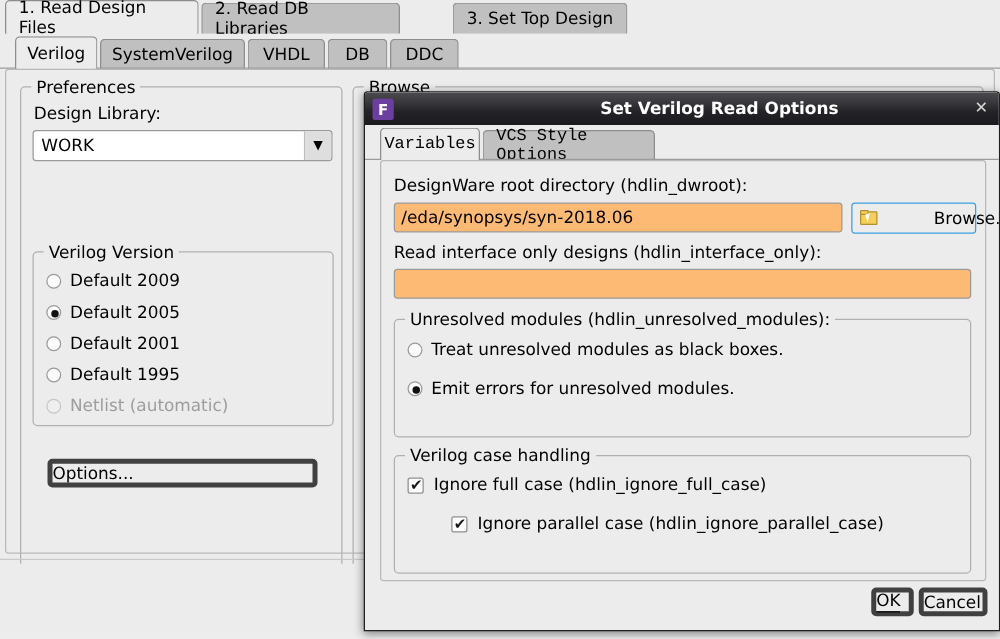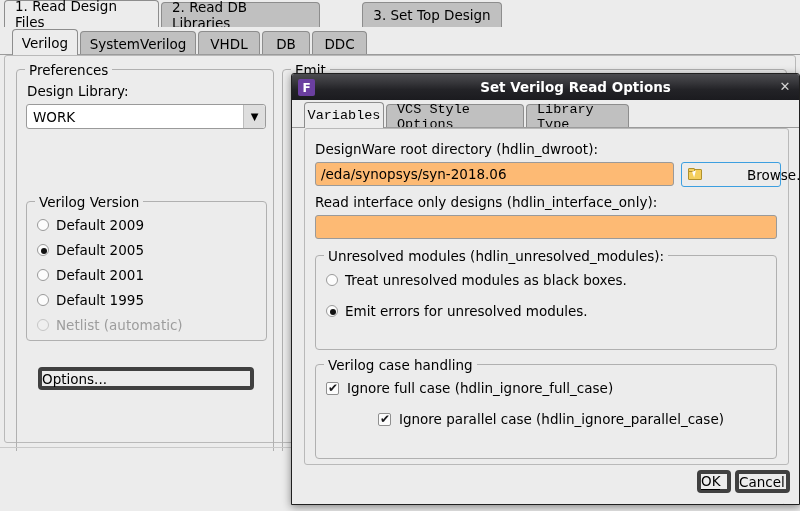--- a/index.html
+++ b/index.html
@@ -332,21 +332,21 @@
               <span>Netlist (automatic)</span>
             </div>
           </div>
 
           <div class="pbtn" style="left:21px; top:297px; width:216px; height:23px;">
             <span>Options...</span>
           </div>
         </div>
 
         <div class="group" style="left:277px; top:13px; width:505px; height:389px;">
-          <span class="glabel">Emit</span>
+          <span class="glabel">Browse</span>
           <div class="listbox" style="left:9px; top:13px; width:480px; height:320px;"></div>
           <div class="pbtn" style="left:9px; top:343px; width:95px; height:24px;"></div>
         </div>
 
       </div>
     </div>
 
     <div class="splitline" style="left:0; top:447px; width:800px; height:1px;"></div>
     <div class="splitline" style="left:0; top:452px; width:800px; height:1px;"></div>
     <div class="splitline" style="left:0; top:457px; width:800px; height:1px;"></div>
@@ -371,23 +371,20 @@
 
     <div class="dlg-body">
 
       <div style="position:absolute;left:0;top:0;width:509px;height:28px;">
         <div class="dtab active" style="left:12px; width:80px;">
           <span>Variables</span>
         </div>
         <div class="dtab" style="left:94px; width:138px;">
           <span>VCS Style Options</span>
         </div>
-        <div class="dtab" style="left:234px; width:103px;">
-          <span>Library Type</span>
-        </div>
         <div class="dtab-underline"></div>
       </div>
 
       <div class="dlg-page">
 
         <span class="dtxt" style="left:10px; top:12px;">DesignWare root directory  (hdlin_dwroot):</span>
 
         <div class="tfield" style="left:10px; top:33px; width:359px;">
           <span>/eda/synopsys/syn-2018.06</span>
         </div>
@@ -420,21 +417,21 @@
           </div>
         </div>
 
         <div class="group" style="left:10px; top:235px; width:462px; height:95px;">
           <span class="glabel">Verilog case handling</span>
 
           <div class="cb-row" style="left:10px; top:15px;">
             <span class="cbx on"></span>
             <span>Ignore full case (hdlin_ignore_full_case)</span>
           </div>
-          <div class="cb-row" style="left:17px; top:46px;padding-left:45px;">
+          <div class="cb-row" style="left:0; top:46px;padding-left:45px;">
             <span class="cbx on"></span>
             <span>Ignore parallel case (hdlin_ignore_parallel_case)</span>
           </div>
         </div>
       </div>
 
       <div class="pbtn" style="left:405px; top:370px; width:34px; height:23px;">
         <span style="border-bottom:1px solid #000;">OK</span>
       </div>
       <div class="pbtn" style="left:443px; top:370px; width:55px; height:23px;">

